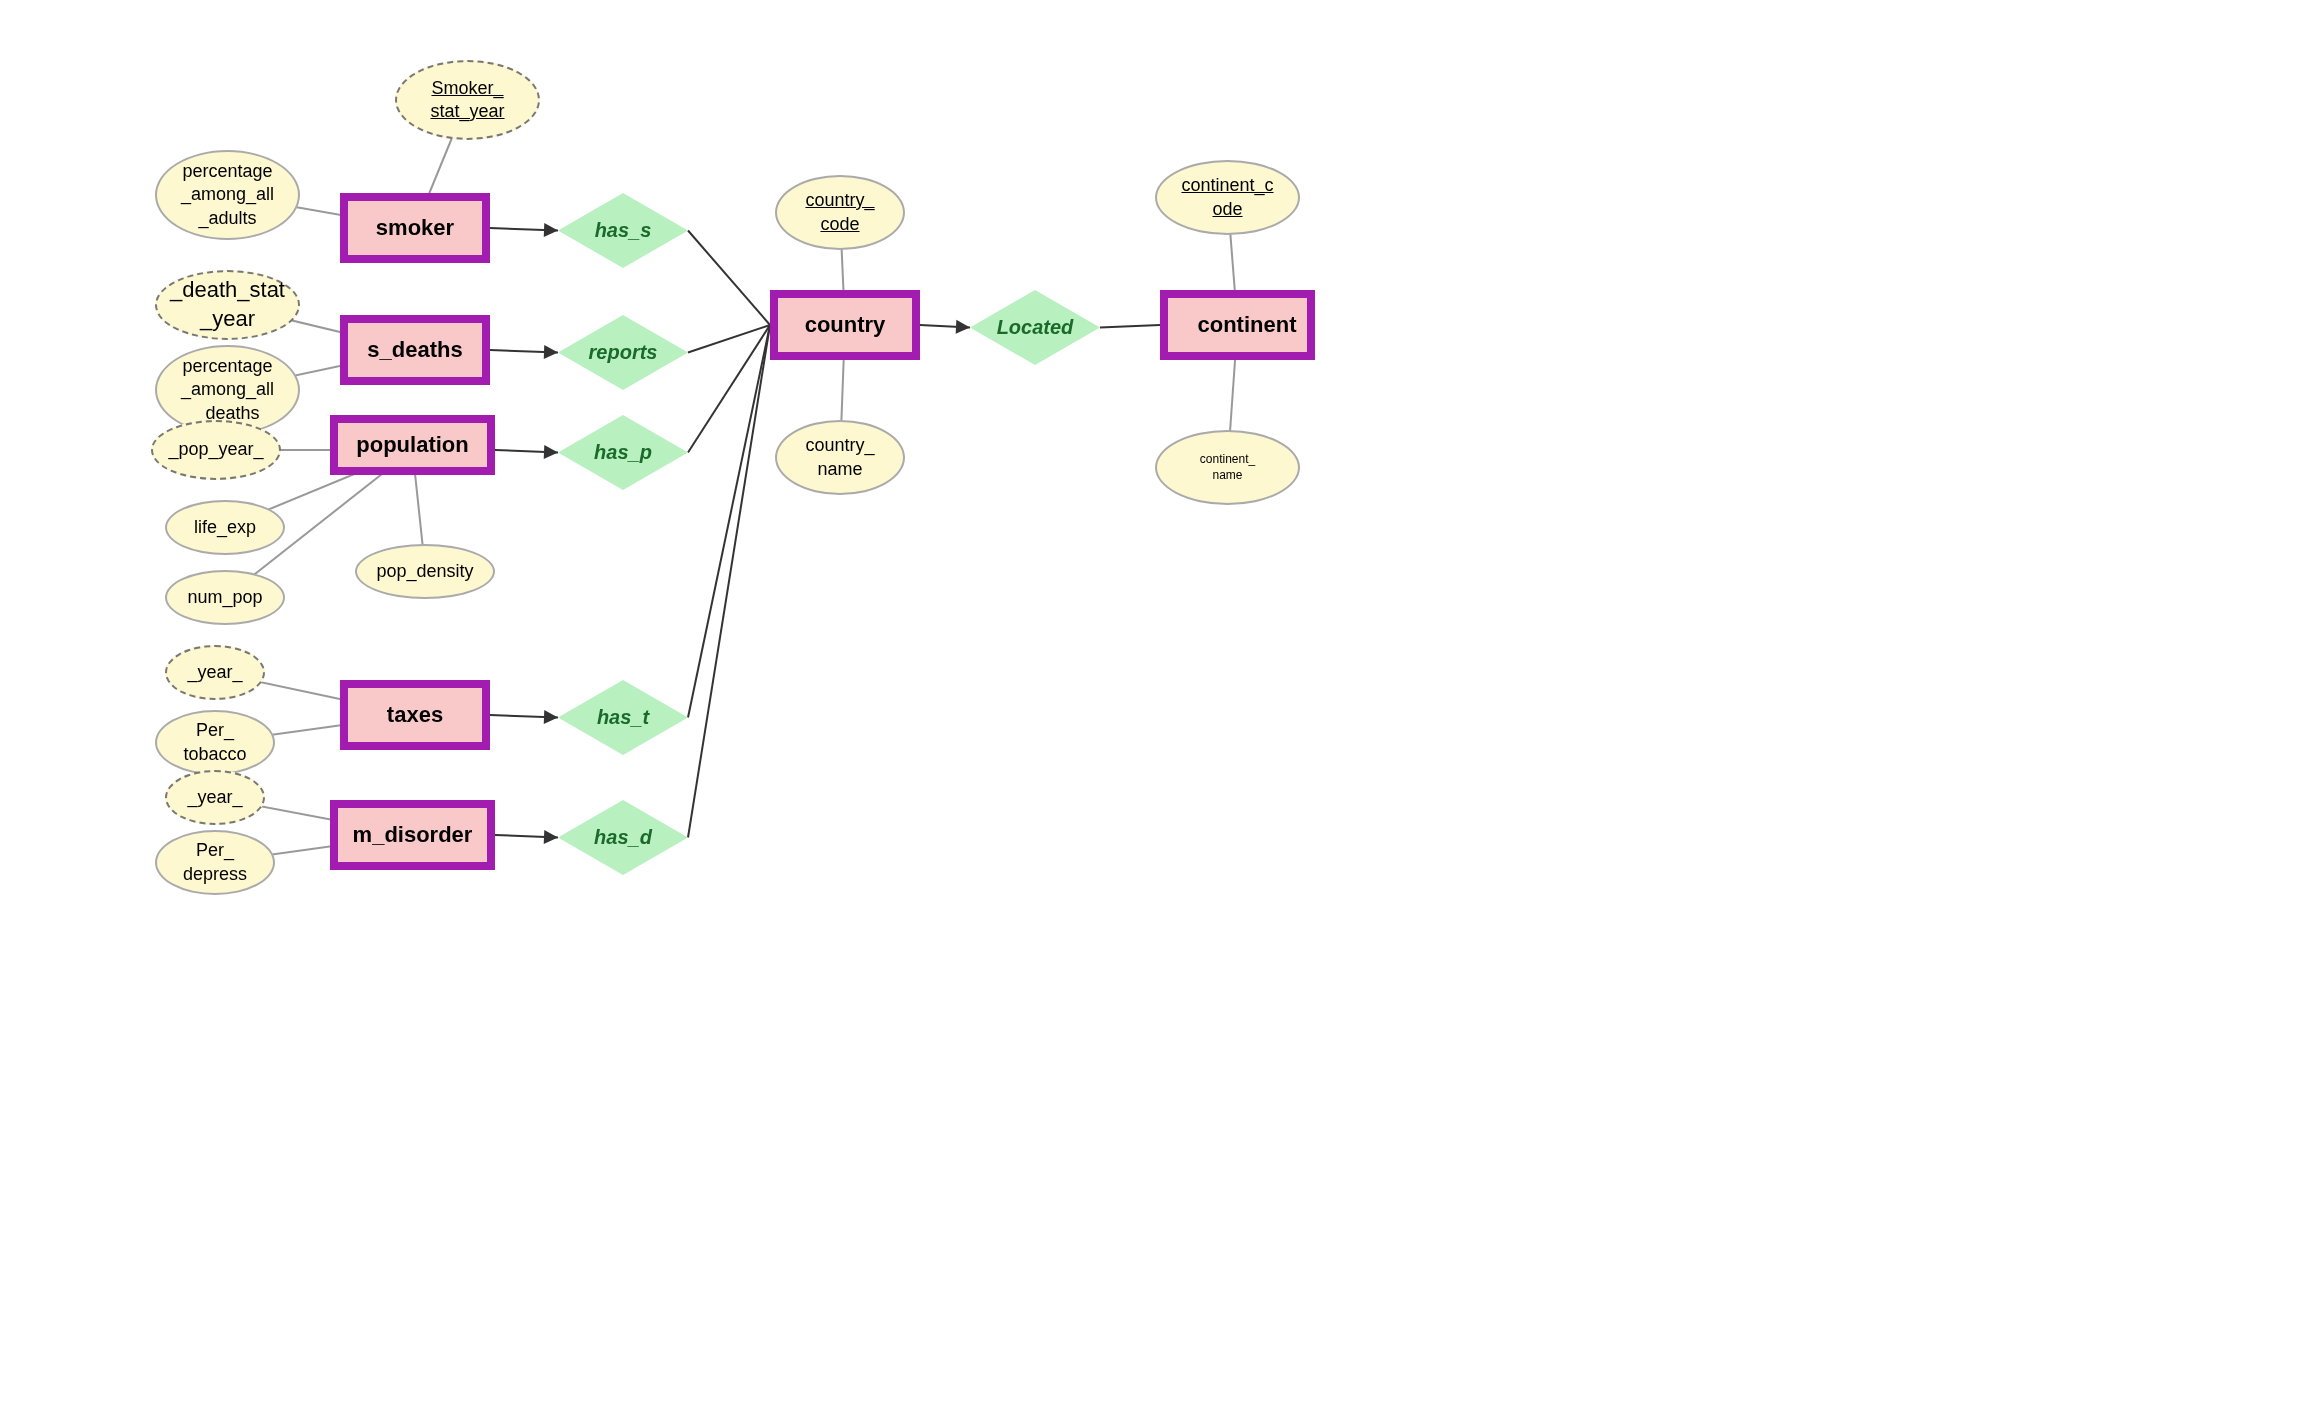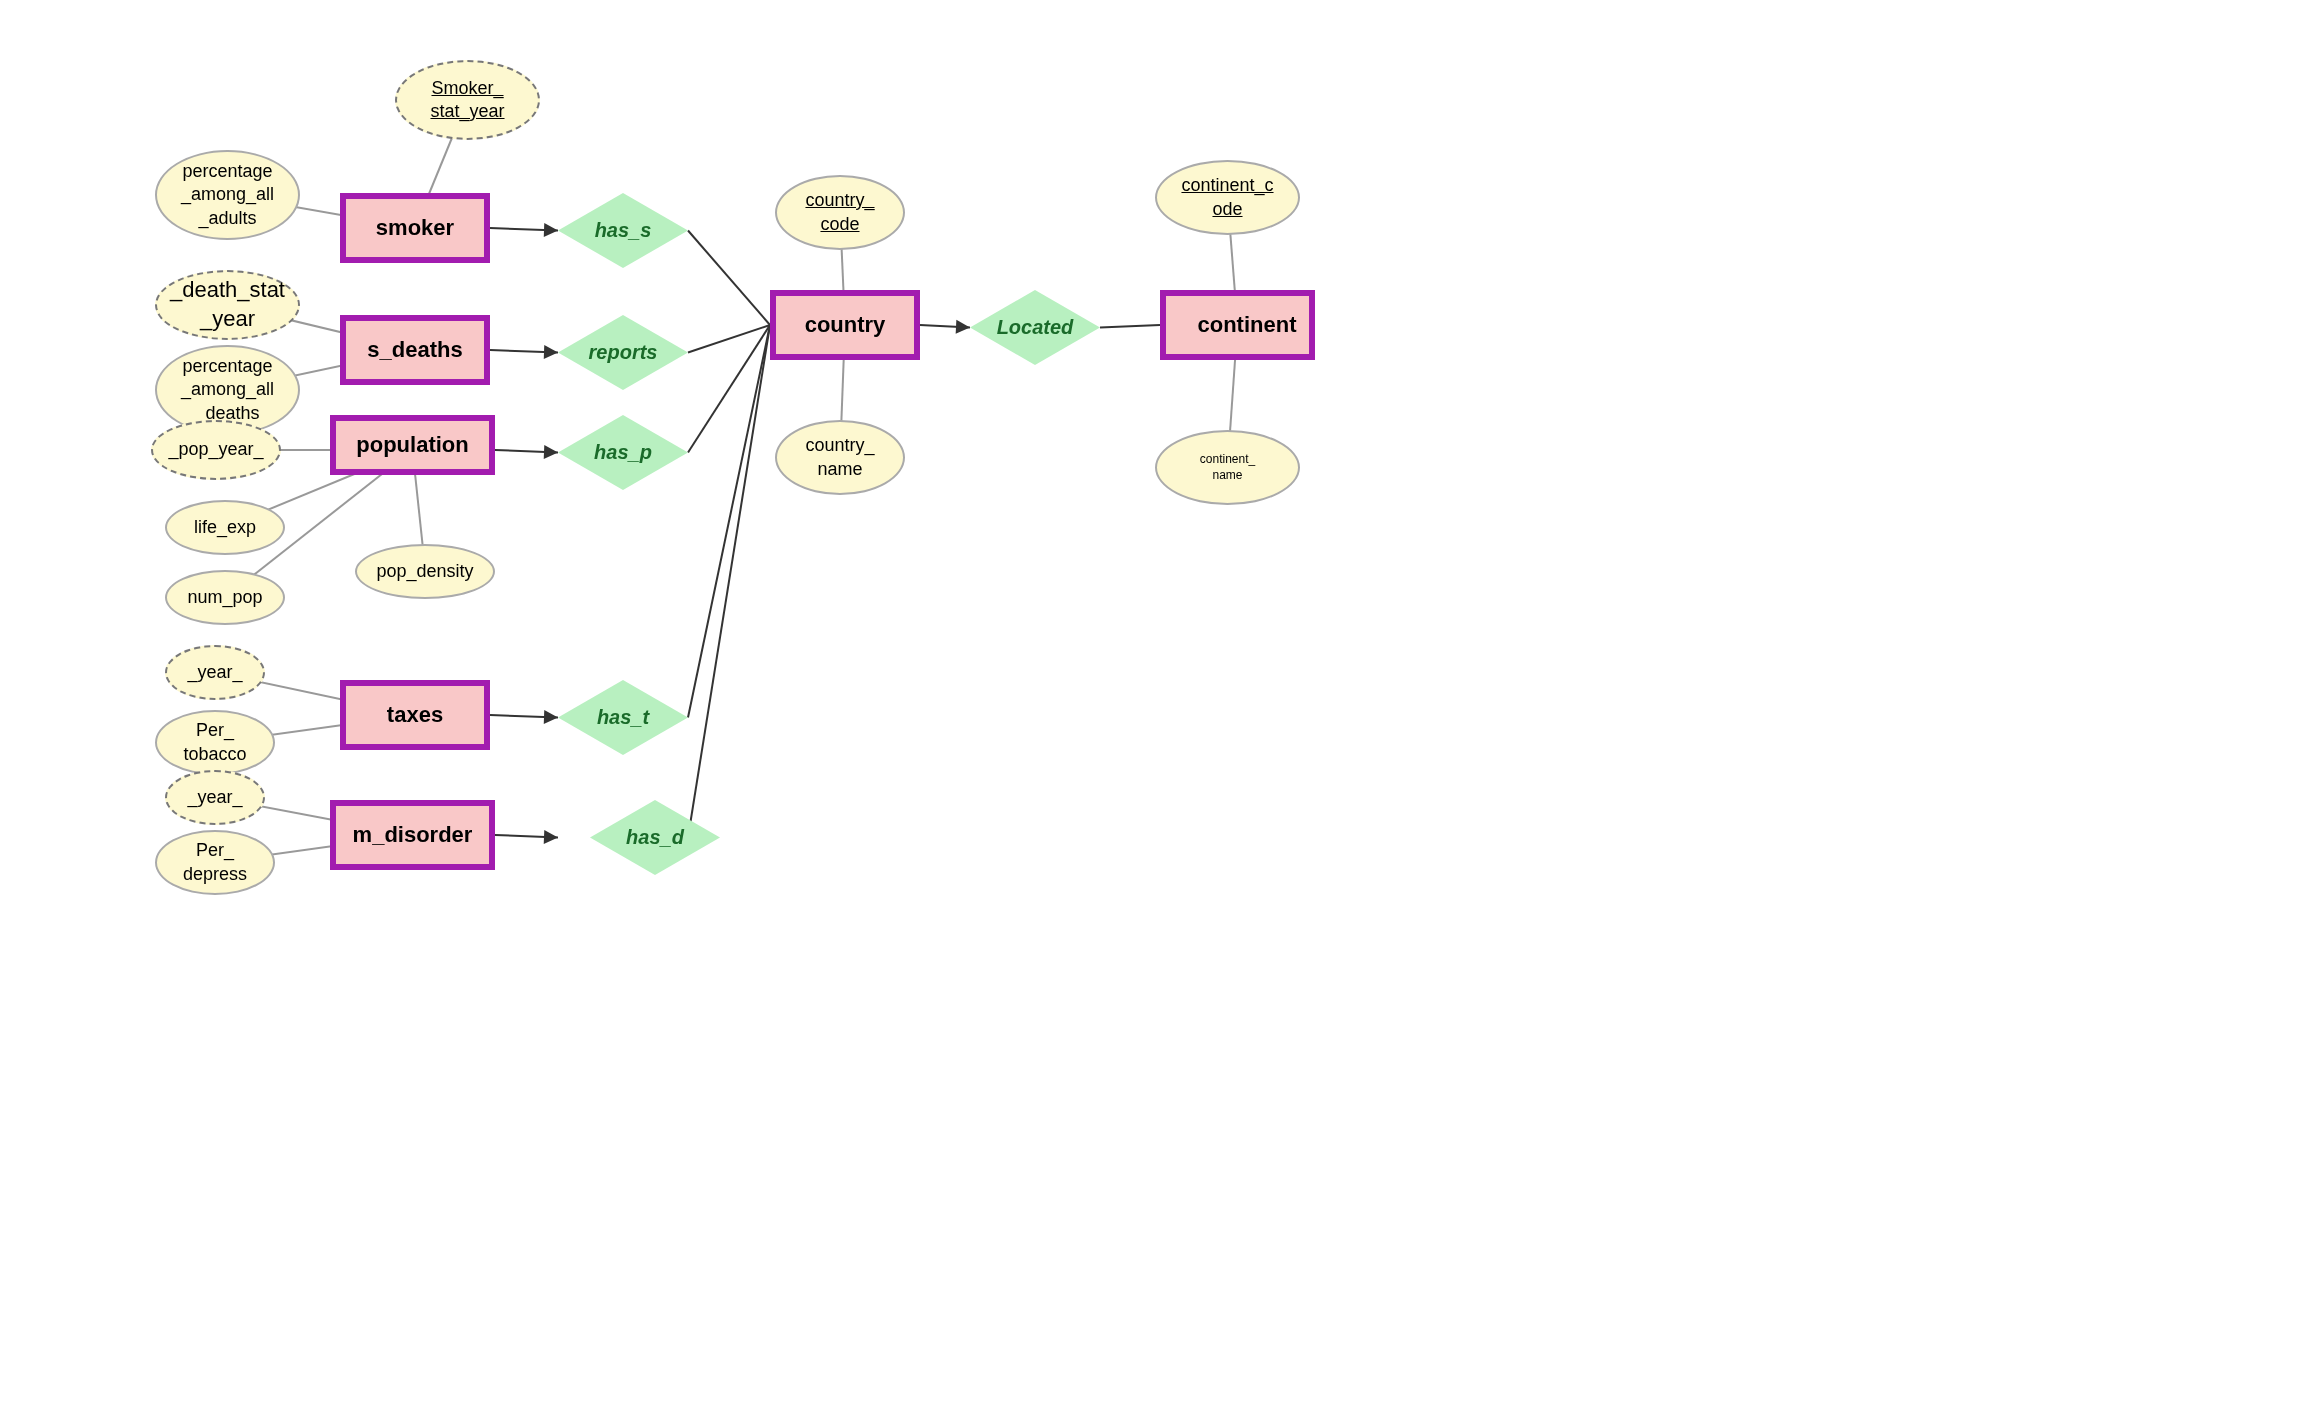--- a/index.html
+++ b/index.html
@@ -21,21 +21,21 @@
       top: 0; left: 0;
       width: 2315px;
       height: 1412px;
       pointer-events: none;
     }
 
     
     .entity {
       position: absolute;
       background: #f9c8c8;
-      border: 6px solid #a21caf;
+      border: 8px solid #a21caf;
       display: flex;
       align-items: center;
       justify-content: center;
       text-align: right;
       font-size: 22px;
       font-weight: bold;
     }
 
     
     .relationship {
@@ -152,21 +152,21 @@
       <span>reports</span>
     </div>
     <div class="relationship" style="left: 558px; top: 415px; width: 130px; height: 75px;">
       <div class="diamond-inner"></div>
       <span>has_p</span>
     </div>
     <div class="relationship" style="left: 558px; top: 680px; width: 130px; height: 75px;">
       <div class="diamond-inner"></div>
       <span>has_t</span>
     </div>
-    <div class="relationship" style="left: 590px; top: 800px; width: 130px; height: 75px;">
+    <div class="relationship" style="left: 558px; top: 800px; width: 130px; height: 75px;">
       <div class="diamond-inner"></div>
       <span>has_d</span>
     </div>
     <div class="relationship" style="left: 970px; top: 290px; width: 130px; height: 75px;">
       <div class="diamond-inner"></div>
       <span>Located</span>
     </div>
     <div class="attribute dashed" style="left: 395px; top: 60px; width: 145px; height: 80px;">
       <span style="white-space: pre-wrap; font-size: 18px; line-height: 1.3; display: block; text-align: center; text-decoration: underline;">Smoker_
 stat_year</span>

